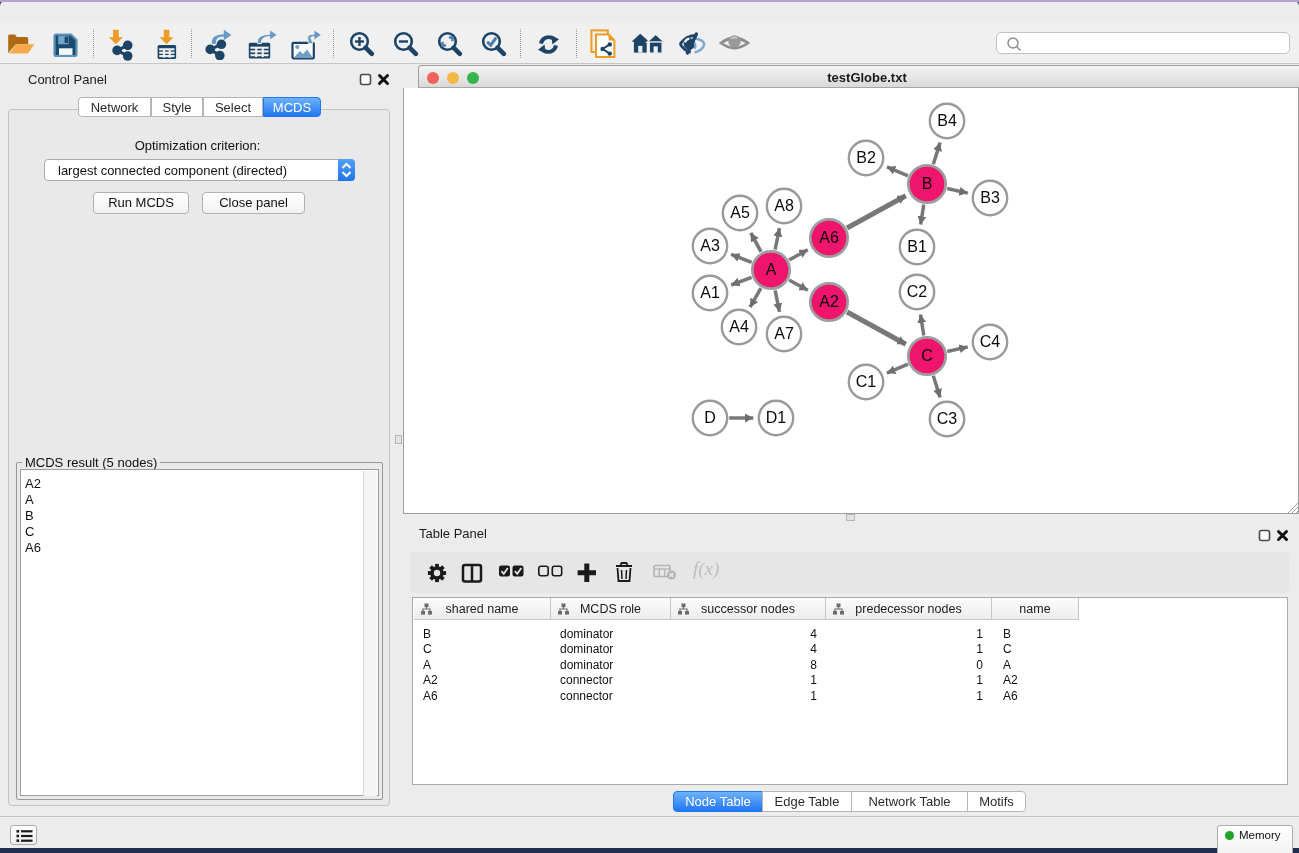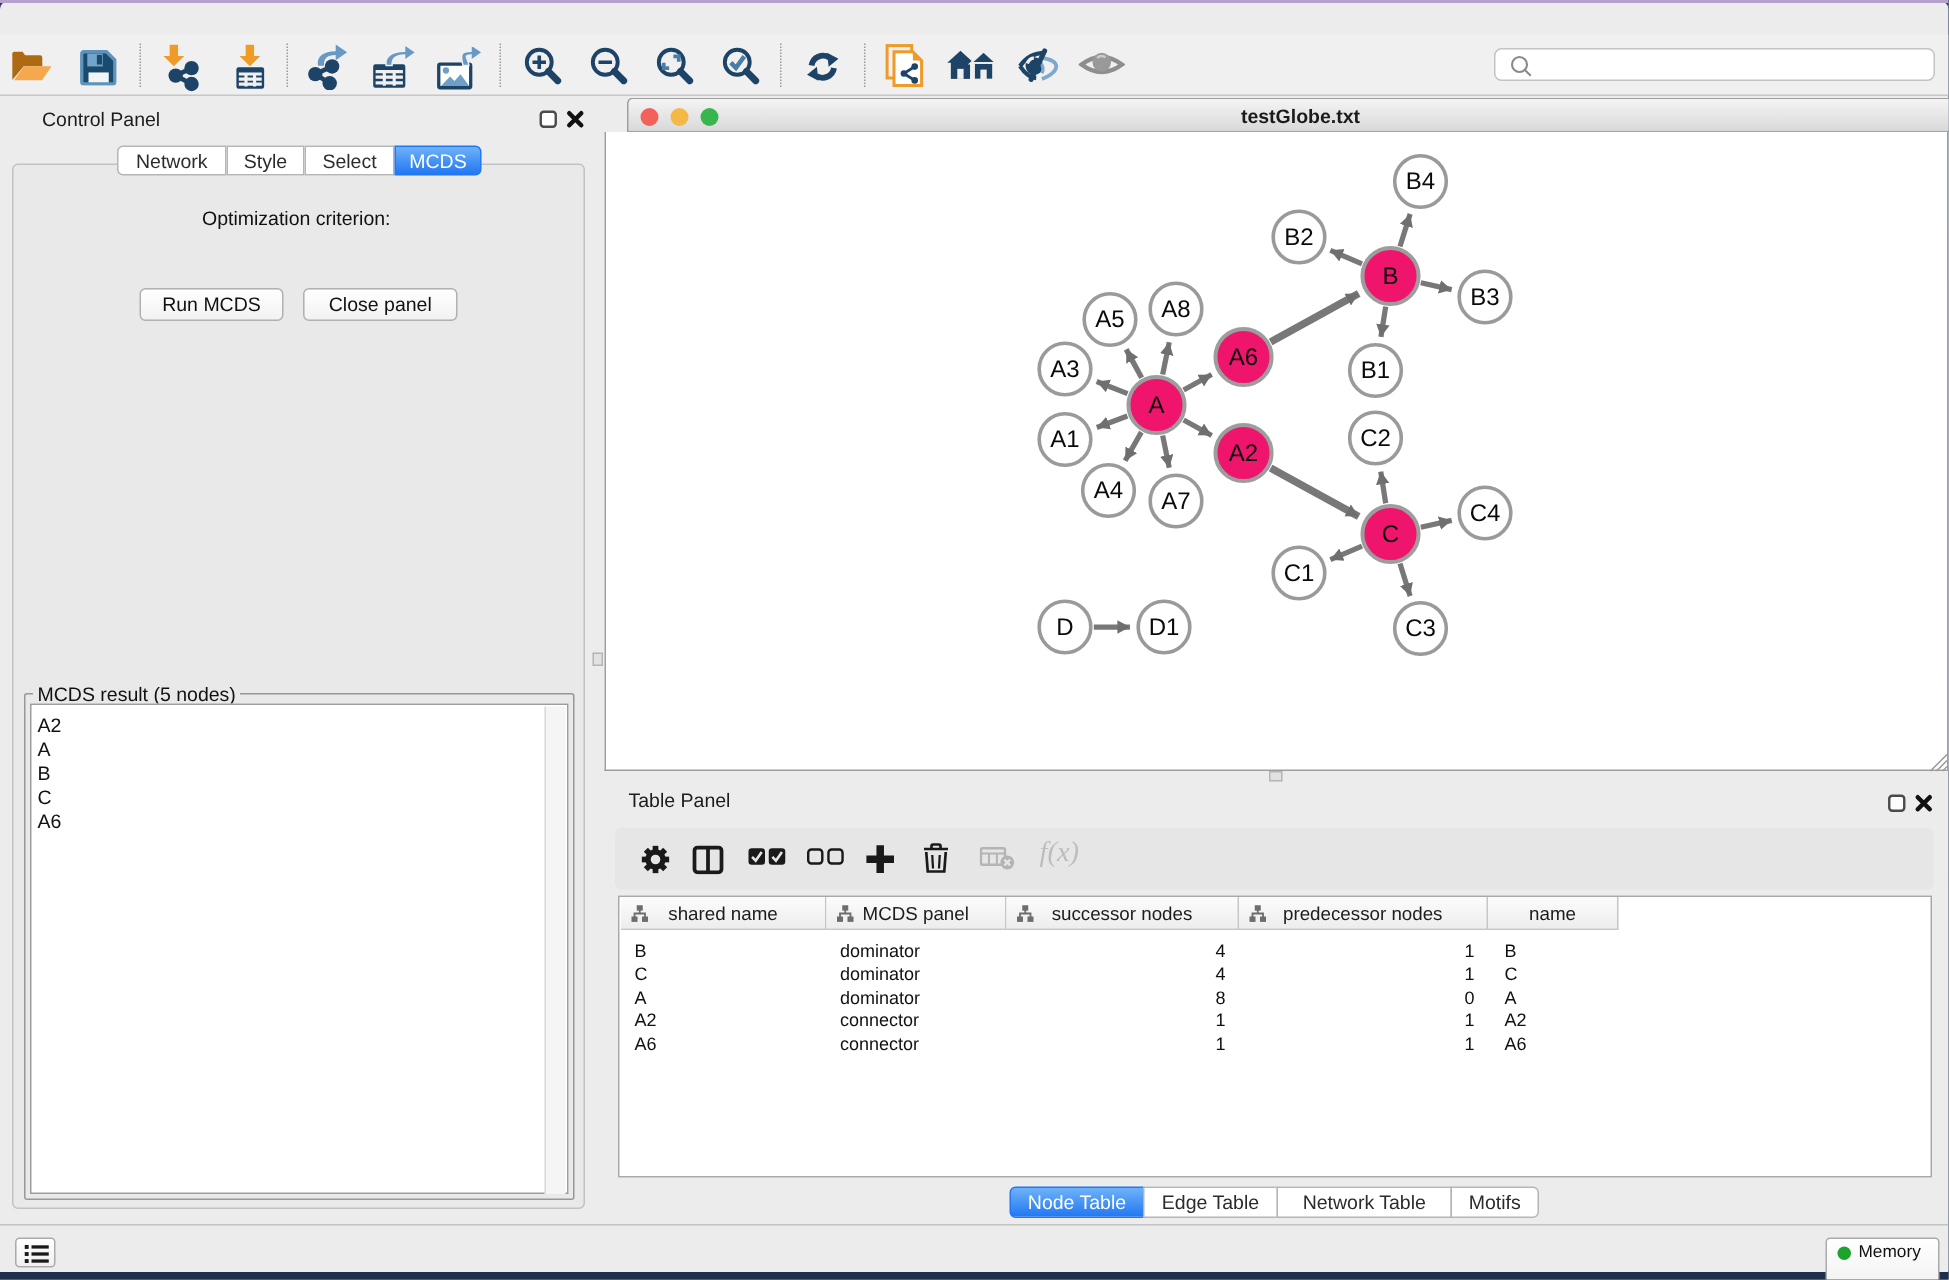--- a/index.html
+++ b/index.html
@@ -207,20 +207,27 @@
         </svg>
         <svg class="wicons" style="left:377px" width="13" height="13">
           <path d="M2.5,2.5 L10.5,10.5 M10.5,2.5 L2.5,10.5" stroke="#111" stroke-width="3" stroke-linecap="round"></path>
         </svg>
       <div class="tab" style="left:78px;top:32px;width:73px;border-radius:4px 0 0 4px;">Network</div>
       <div class="tab" style="left:151px;top:32px;width:52px;">Style</div>
       <div class="tab" style="left:203px;top:32px;width:60px;">Select</div>
       <div class="tab tabsel" style="left:263px;top:32px;width:58px;border-radius:0 4px 4px 0;">MCDS</div>
       <div id="cp-body">
         <div id="opt-label">Optimization criterion:</div>
+        <div id="cp-select">
+            <span>largest connected component (directed)</span>
+          <div id="cp-stepper"><svg width="17" height="22" viewBox="0 0 17 22">
+                <path d="M4.5,9 L8.5,5 L12.5,9" fill="none" stroke="#fff" stroke-width="2"></path>
+                <path d="M4.5,13 L8.5,17 L12.5,13" fill="none" stroke="#fff" stroke-width="2"></path>
+              </svg></div>
+        </div>
         <div class="btn" style="left:84px;top:82px;width:96px;">Run MCDS</div>
         <div class="btn" style="left:193px;top:82px;width:103px;">Close panel</div>
         <div id="grp">
           <div id="grp-label">MCDS result (5 nodes)</div>
           <div id="listbox">
               <div class="li">A2</div>
               <div class="li">A</div>
               <div class="li">B</div>
               <div class="li">C</div>
               <div class="li">A6</div>
@@ -370,21 +377,21 @@
               <line x1="6.3" y1="5" x2="6.3" y2="12.5"></line>
               <line x1="11.6" y1="5" x2="11.6" y2="12.5"></line>
             </g>
             <circle cx="18.5" cy="11" r="4.6" fill="#b4b4b4"></circle>
             <path d="M16.6,9.1 L20.4,12.9 M20.4,9.1 L16.6,12.9" stroke="#e6e6e6" stroke-width="1.5"></path>
           </svg>
           <div class="tbi" style="left:283px;top:6px;font-family:'Liberation Serif',serif;font-style:italic;font-size:19px;color:#bdbdbd">f(x)</div>
         </div>
       <div id="tbl">
         <div class="hcell" style="left:1px;width:137px">shared name</div>
-          <div class="hcell" style="left:138px;width:120px">MCDS panel</div>
+          <div class="hcell" style="left:138px;width:120px">MCDS role</div>
           <div class="hcell" style="left:258px;width:155px">successor nodes</div>
           <div class="hcell" style="left:413px;width:166px">predecessor nodes</div>
           <div class="hcell" style="left:579px;width:87px">name</div>
           <svg class="hico" style="position:absolute;left:7px" width="13" height="12" viewBox="0 0 13 12">
             <g fill="none" stroke="#6d6d6d" stroke-width="1.2">
               <path d="M6.5,3.5 L6.5,6 M3,8.5 L3,6 L10,6 L10,8.5"></path>
             </g>
             <rect x="4.5" y="0.5" width="4" height="3.6" fill="#6d6d6d"></rect>
             <rect x="1" y="8" width="4" height="3.6" fill="#6d6d6d"></rect>
             <rect x="8" y="8" width="4" height="3.6" fill="#6d6d6d"></rect>

